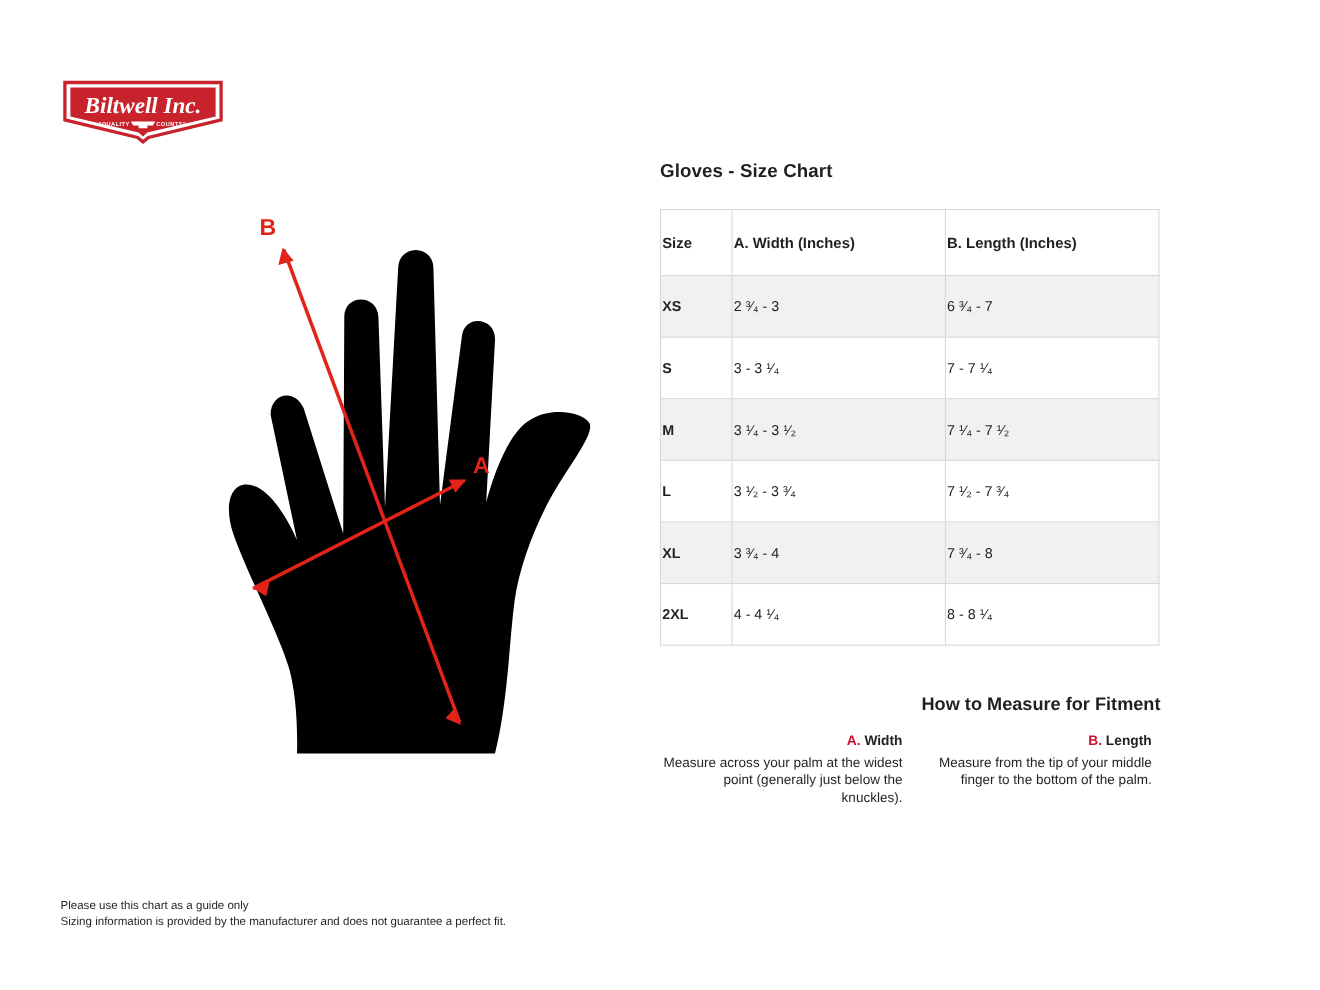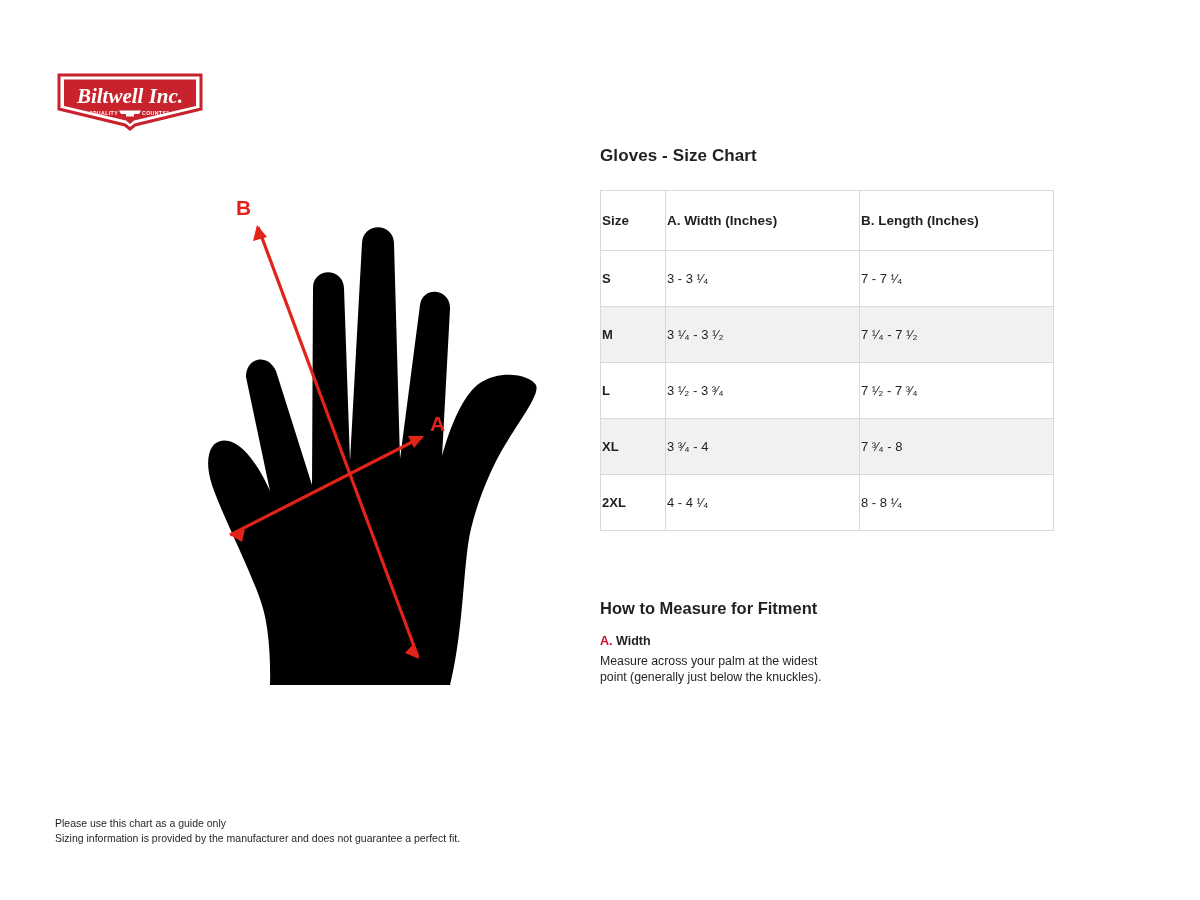--- a/index.html
+++ b/index.html
@@ -72,21 +72,22 @@
   }
   table.size-chart col.c-size { width: 65px; }
   table.size-chart col.c-w { width: 194px; }
   table.size-chart col.c-l { width: 194px; }
   table.size-chart tbody tr.odd td { background: #f1f1f1; }
   table.size-chart tbody tr.even td { background: #ffffff; }
   table.size-chart td.size-cell { font-weight: bold; font-size: 13px; }
 
   
   .howto {
-    margin-top: 68px;
+    margin-top: 44px;
+    text-align: right;
   }
   .howto-title {
     font-size: 16.5px;
     font-weight: bold;
     margin: 0 0 16px 0;
   }
   .howto-cols {
     display: flex;
     gap: 0px;
   }
@@ -202,20 +203,25 @@
         <col class="c-l">
     </colgroup>
     <thead>
       <tr>
         <th>Size</th>
         <th>A. Width (Inches)</th>
         <th>B. Length (Inches)</th>
       </tr>
     </thead>
     <tbody>
+      <tr class="odd">
+        <td class="size-cell">XS</td>
+        <td>2 ³⁄₄ - 3</td>
+        <td>6 ³⁄₄ - 7</td>
+      </tr>
       <tr class="even">
         <td class="size-cell">S</td>
         <td>3 - 3 ¹⁄₄</td>
         <td>7 - 7 ¹⁄₄</td>
       </tr>
       <tr class="odd">
         <td class="size-cell">M</td>
         <td>3 ¹⁄₄ - 3 ¹⁄₂</td>
         <td>7 ¹⁄₄ - 7 ¹⁄₂</td>
       </tr>
@@ -240,20 +246,27 @@
   <div class="howto">
     <h3 class="howto-title">How to Measure for Fitment</h3>
     <div class="howto-cols">
       <div class="howto-col">
         <div class="howto-head">
           <span class="howto-letter">A.</span>
           <span>Width</span>
         </div>
         <div class="howto-body">Measure across your palm at the widest point (generally just below the knuckles).</div>
       </div>
+      <div class="howto-col second">
+        <div class="howto-head">
+          <span class="howto-letter">B.</span>
+          <span>Length</span>
+        </div>
+        <div class="howto-body">Measure from the tip of your middle finger to the bottom of the palm.</div>
+      </div>
     </div>
   </div>
 </div>
 
 <div class="footer">
   <div>Please use this chart as a guide only</div>
   <div>Sizing information is provided by the manufacturer and does not guarantee a perfect fit.</div>
 </div>
 
 </body></html>

